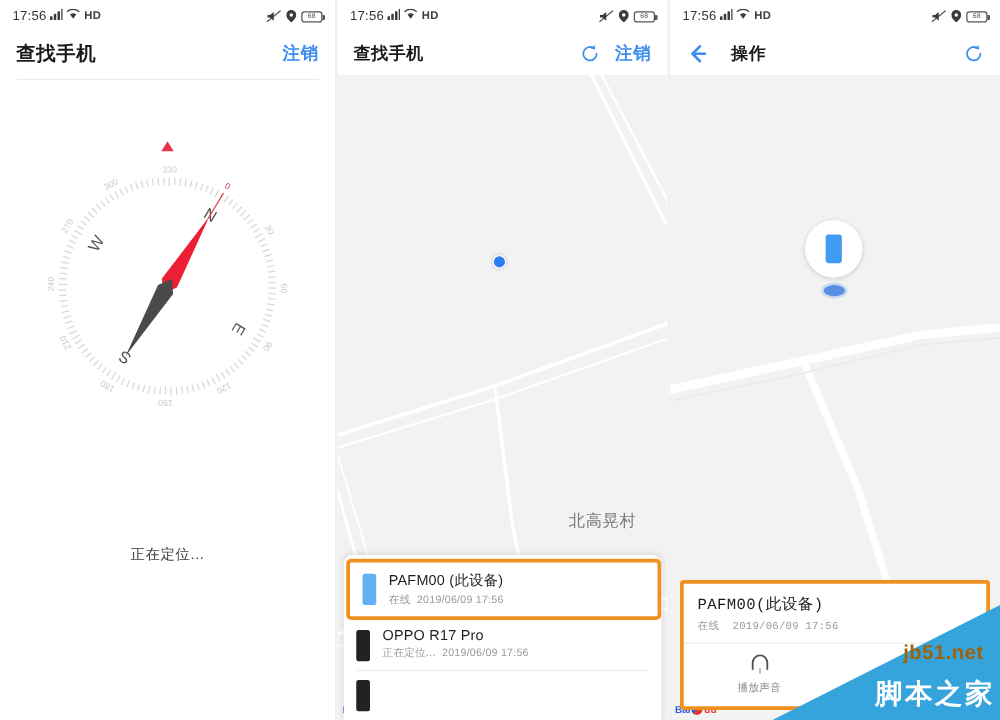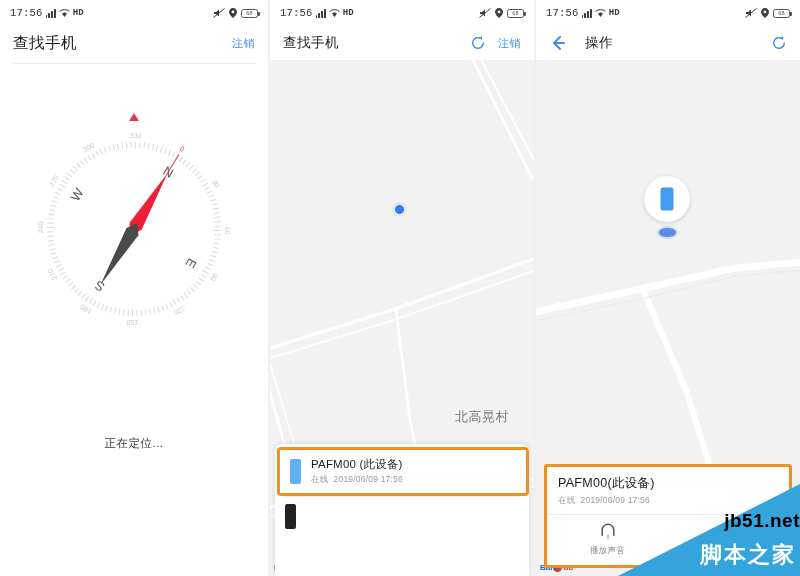--- a/index.html
+++ b/index.html
@@ -29,21 +29,21 @@
   
   .statusbar {
     height: 26px;
     display: flex;
     align-items: center;
     padding: 0 10px;
     font-size: 10px;
     color: #3c3c3c;
     letter-spacing: 0.2px;
   }
-  .sb-left { display: flex; align-items: center; gap: 3px; font-family: Liberation Mono, monospace; }
+  .sb-left { display: flex; align-items: flex-start; gap: 3px; }
   .sb-time { font-size: 10.5px; font-weight: 500; color: #333; }
   .sb-spacer { flex: 1; }
   .sb-right { display: flex; align-items: center; gap: 4px; }
   .sig { display: inline-flex; align-items: flex-end; gap: 1px; height: 9px; }
   .sig i { width: 1.8px; background: #3c3c3c; display: block; border-radius: 0.5px;}
   .sig i:nth-child(1){height:3px}
   .sig i:nth-child(2){height:5px}
   .sig i:nth-child(3){height:7px}
   .sig i:nth-child(4){height:9px}
   .hd { font-size: 9px; font-weight: 600; color:#3c3c3c; }
@@ -60,30 +60,31 @@
   
   .appbar {
     height: 34px;
     display: flex;
     align-items: center;
     padding: 0 13px;
     background: #ffffff;
   }
   .appbar .title {
     font-size: 15.5px;
-    font-weight: 400;
+    font-weight: 700;
     color: #1a1a1a;
     letter-spacing: 0.5px;
   }
   .appbar.small .title { font-size: 13.5px; }
   .appbar .spacer { flex: 1; }
   .action-link {
-    font-size: 11px;
+    font-size: 14px;
     color: #3c8ef0;
     letter-spacing: 0.5px;
+    font-weight: bold;
   }
   .icon-refresh {
     width: 16px; height: 16px;
     display: inline-block;
     position: relative;
   }
   .icon-refresh svg { width: 16px; height: 16px; display:block; }
   .icon-back { width: 18px; height: 18px; display:block; }
   .divider-thin {
     height: 1px; background: #ececec; margin: 3px 13px 0 13px;
@@ -227,20 +228,21 @@
   }
 
   
   .action-sheet {
     position: absolute;
     left: 8px; right: 8px; bottom: 8px;
     background: #ffffff;
     border: 3px solid #f0901e;
     border-radius: 3px;
     overflow: hidden;
+    font-family: Liberation Mono, monospace;
   }
   .as-head { padding: 8px 11px 7px 11px; }
   .as-title { font-size: 12.5px; color: #1b1b1b; letter-spacing: 0.3px; }
   .as-meta { font-size: 8.5px; color: #9a9a9a; margin-top: 3px; letter-spacing: 0.2px; }
   .as-sep { height:1px; background:#ededed; }
   .as-actions { display:flex; padding: 6px 0 8px 0; align-items: center; }
   .as-act {
     flex: 1;
     display:flex; flex-direction:column; align-items:center; gap:4px;
   }
@@ -255,22 +257,22 @@
     pointer-events: none;
     z-index: 50;
   }
   .wm-tri {
     position:absolute; right:0; bottom:0;
     width:0; height:0;
     border-left: 182px solid transparent;
     border-bottom: 92px solid #35a3dc;
   }
   .wm-url {
-    position:absolute; right: 0; bottom: 44px;
-    color:#000000; font-size: 19px; font-weight:700;
+    position:absolute; right: 13px; bottom: 44px;
+    color:#a16207; font-size: 16px; font-weight:700;
     letter-spacing: 0.5px;
   }
   .wm-cn {
     position:absolute; right: 4px; bottom: 6px;
     color:#ffffff; font-size: 22px; font-weight:700;
     letter-spacing: 2px;
   }
 </style>
 </head>
 <body>
@@ -554,20 +556,27 @@
     </div>
 
     <div class="sheet" style="height:132px;">
       <div class="dev-row highlight-box" style="margin:3px 0 0 2px;">
         <span class="dev-icon blue"></span>
         <span class="dev-text">
           <span class="dev-name">PAFM00 (此设备)</span>
           <span class="dev-meta"><span>在线</span>&nbsp;&nbsp;<span>2019/06/09 17:56</span></span>
         </span>
       </div>
+      <div class="dev-row">
+        <span class="dev-icon dark"></span>
+        <span class="dev-text">
+          <span class="dev-name">OPPO R17 Pro</span>
+          <span class="dev-meta"><span>正在定位...</span>&nbsp;&nbsp;<span>2019/06/09 17:56</span></span>
+        </span>
+      </div>
       <div class="dev-sep"></div>
       <div class="dev-row">
         <span class="dev-icon dark"></span>
       </div>
     </div>
   </div>
 
   <div class="panel panel-3">
     <div class="statusbar">
       <div class="sb-left">

